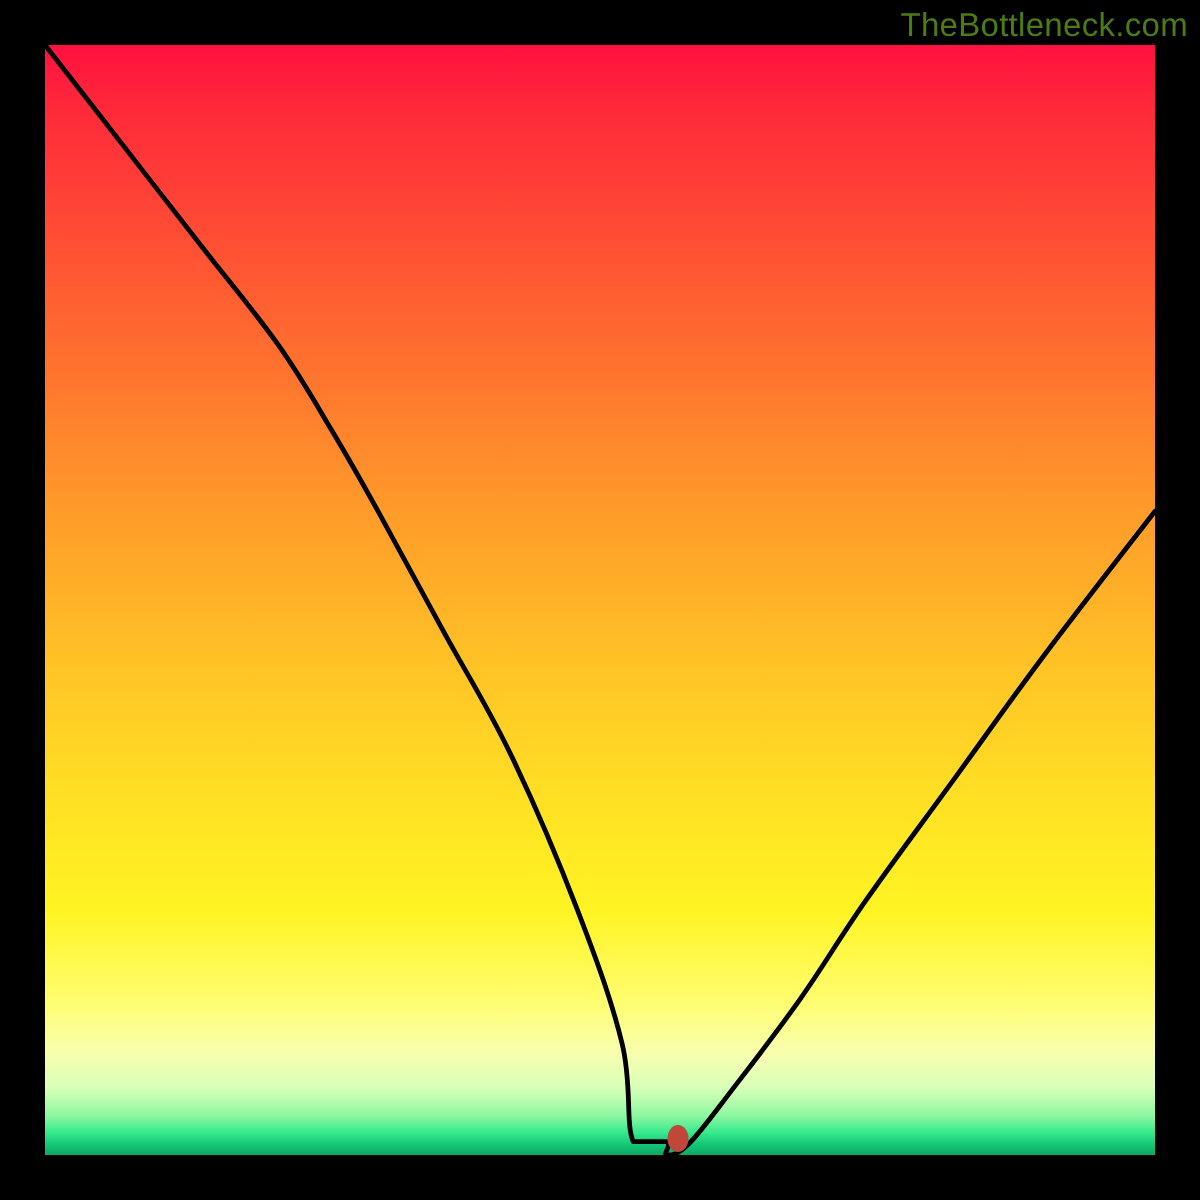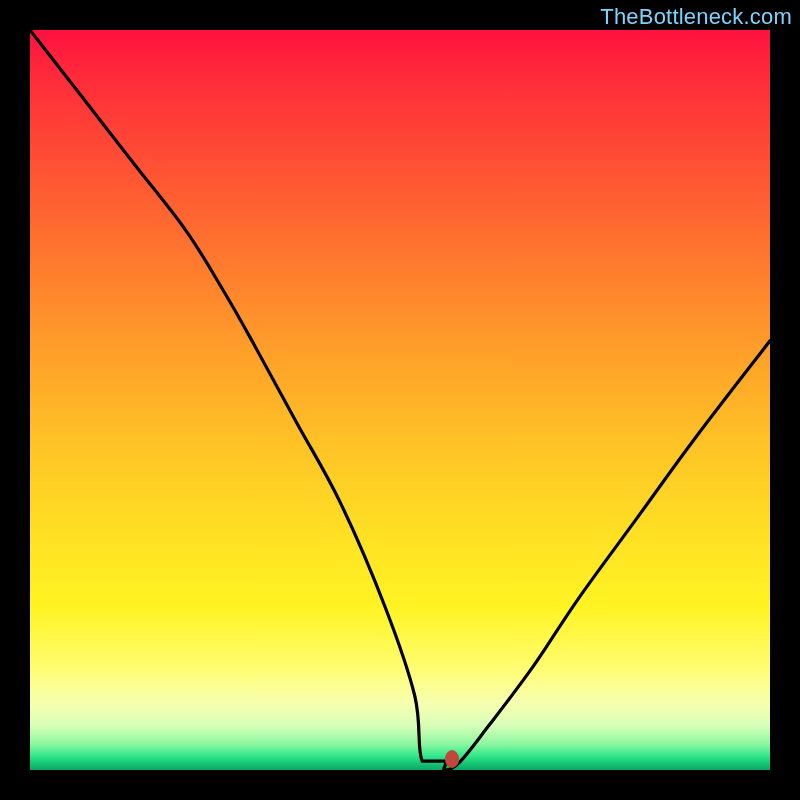--- a/index.html
+++ b/index.html
@@ -42,21 +42,21 @@
       #8cf7a0 96.5%,
       #35e98d 98%,
       #18c877 99%,
       #0aa864 100%
     );
   }
   .watermark {
     position: absolute;
     top: 4px;
     right: 8px;
-    color: #7dd3fc;
+    color: #4d7c0f;
     font-size: 22px;
     letter-spacing: 0.2px;
     user-select: none;
   }
   svg.curve {
     position: absolute;
     left: 0;
     top: 0;
     width: 740px;
     height: 740px;

